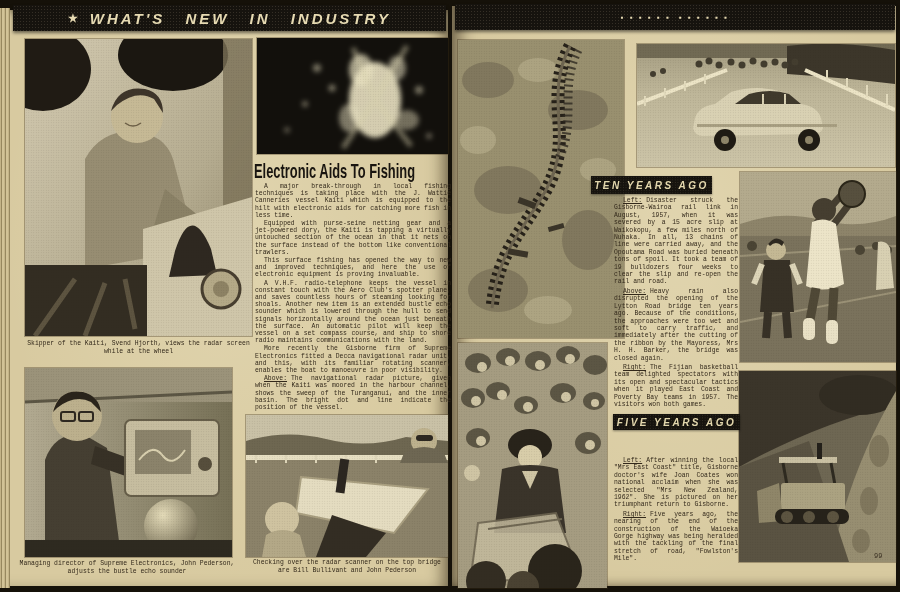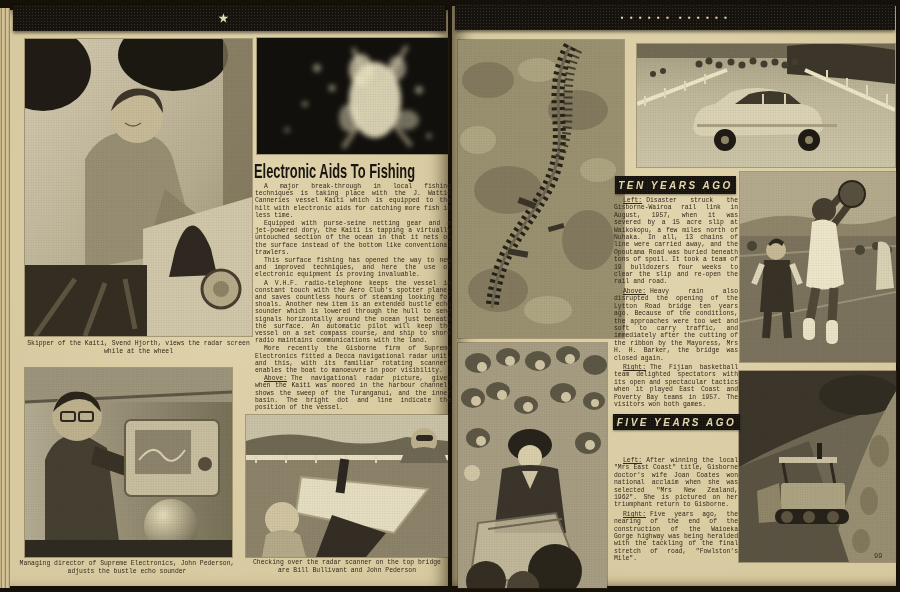--- a/index.html
+++ b/index.html
@@ -52,21 +52,21 @@
   .col{position:absolute;font-size:6.4px;line-height:7.4px;color:#33291b;text-align:justify;overflow:hidden;}
   .col p{margin:0 0 2px 0;text-indent:9px;}
   .ten-col{left:614px;top:197px;width:124px;height:240px;}
   .five-col{left:614px;top:457px;width:124px;height:128px;}
 
   .section-banner{position:absolute;background:#16130e;color:#e3d7ad;
           font-family:"Liberation Sans",sans-serif;font-weight:bold;font-style:italic;
           font-size:10px;letter-spacing:2.5px;display:flex;align-items:center;justify-content:center;
           background-image:radial-gradient(rgba(125,115,92,.32) .6px,transparent .8px);background-size:2.6px 2.6px;
           box-shadow:0 1px 2px rgba(0,0,0,.4);}
-  .ten-banner{left:615px;top:176px;width:121px;height:18px;}
+  .ten-banner{left:591px;top:176px;width:121px;height:18px;}
   .five-banner{left:613px;top:414px;width:127px;height:16px;}
 
   .caption{position:absolute;font-size:6.4px;line-height:8px;color:#33291b;text-align:center;}
   .cap-skipper{left:25px;top:340px;width:227px;}
   .cap-pederson{left:18px;top:560px;width:218px;}
   .cap-bridge{left:246px;top:559px;width:202px;}
 
   .pagenum{position:absolute;font-size:7px;color:#3a3023;}
   .pn-left{left:9px;top:566px;margin-top:32px;}
   .pn-right{left:874px;top:552px;}
@@ -75,20 +75,21 @@
 <body>
 
 <div class="spread">
 
   <div class="page page-left"></div>
   <div class="page page-right"></div>
   <div class="page-stack"></div>
 
   <div class="banner banner-left">
     <span class="star">★</span>
+    <span>WHAT'S NEW IN INDUSTRY</span>
   </div>
   <div class="banner banner-right">
     <span class="dots">▪ ▪ ▪ ▪ ▪ ▪</span>
     <span class="dots">▪ ▪ ▪ ▪ ▪ ▪</span>
   </div>
 
   <div class="photo ph-skipper">
     <svg viewBox="0 0 227 297">
       <defs>
           <linearGradient id="gA" x1="0" y1="0" x2="1" y2="1">

